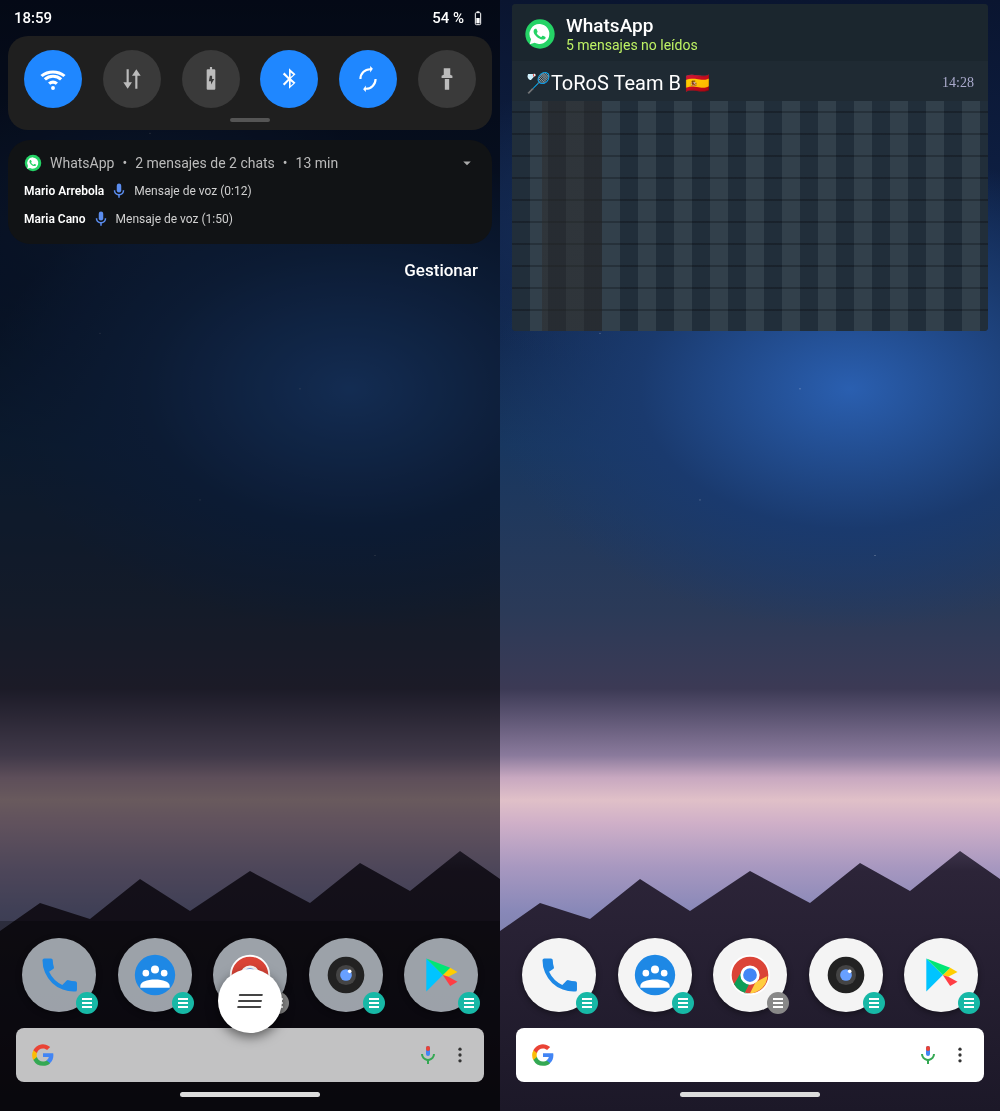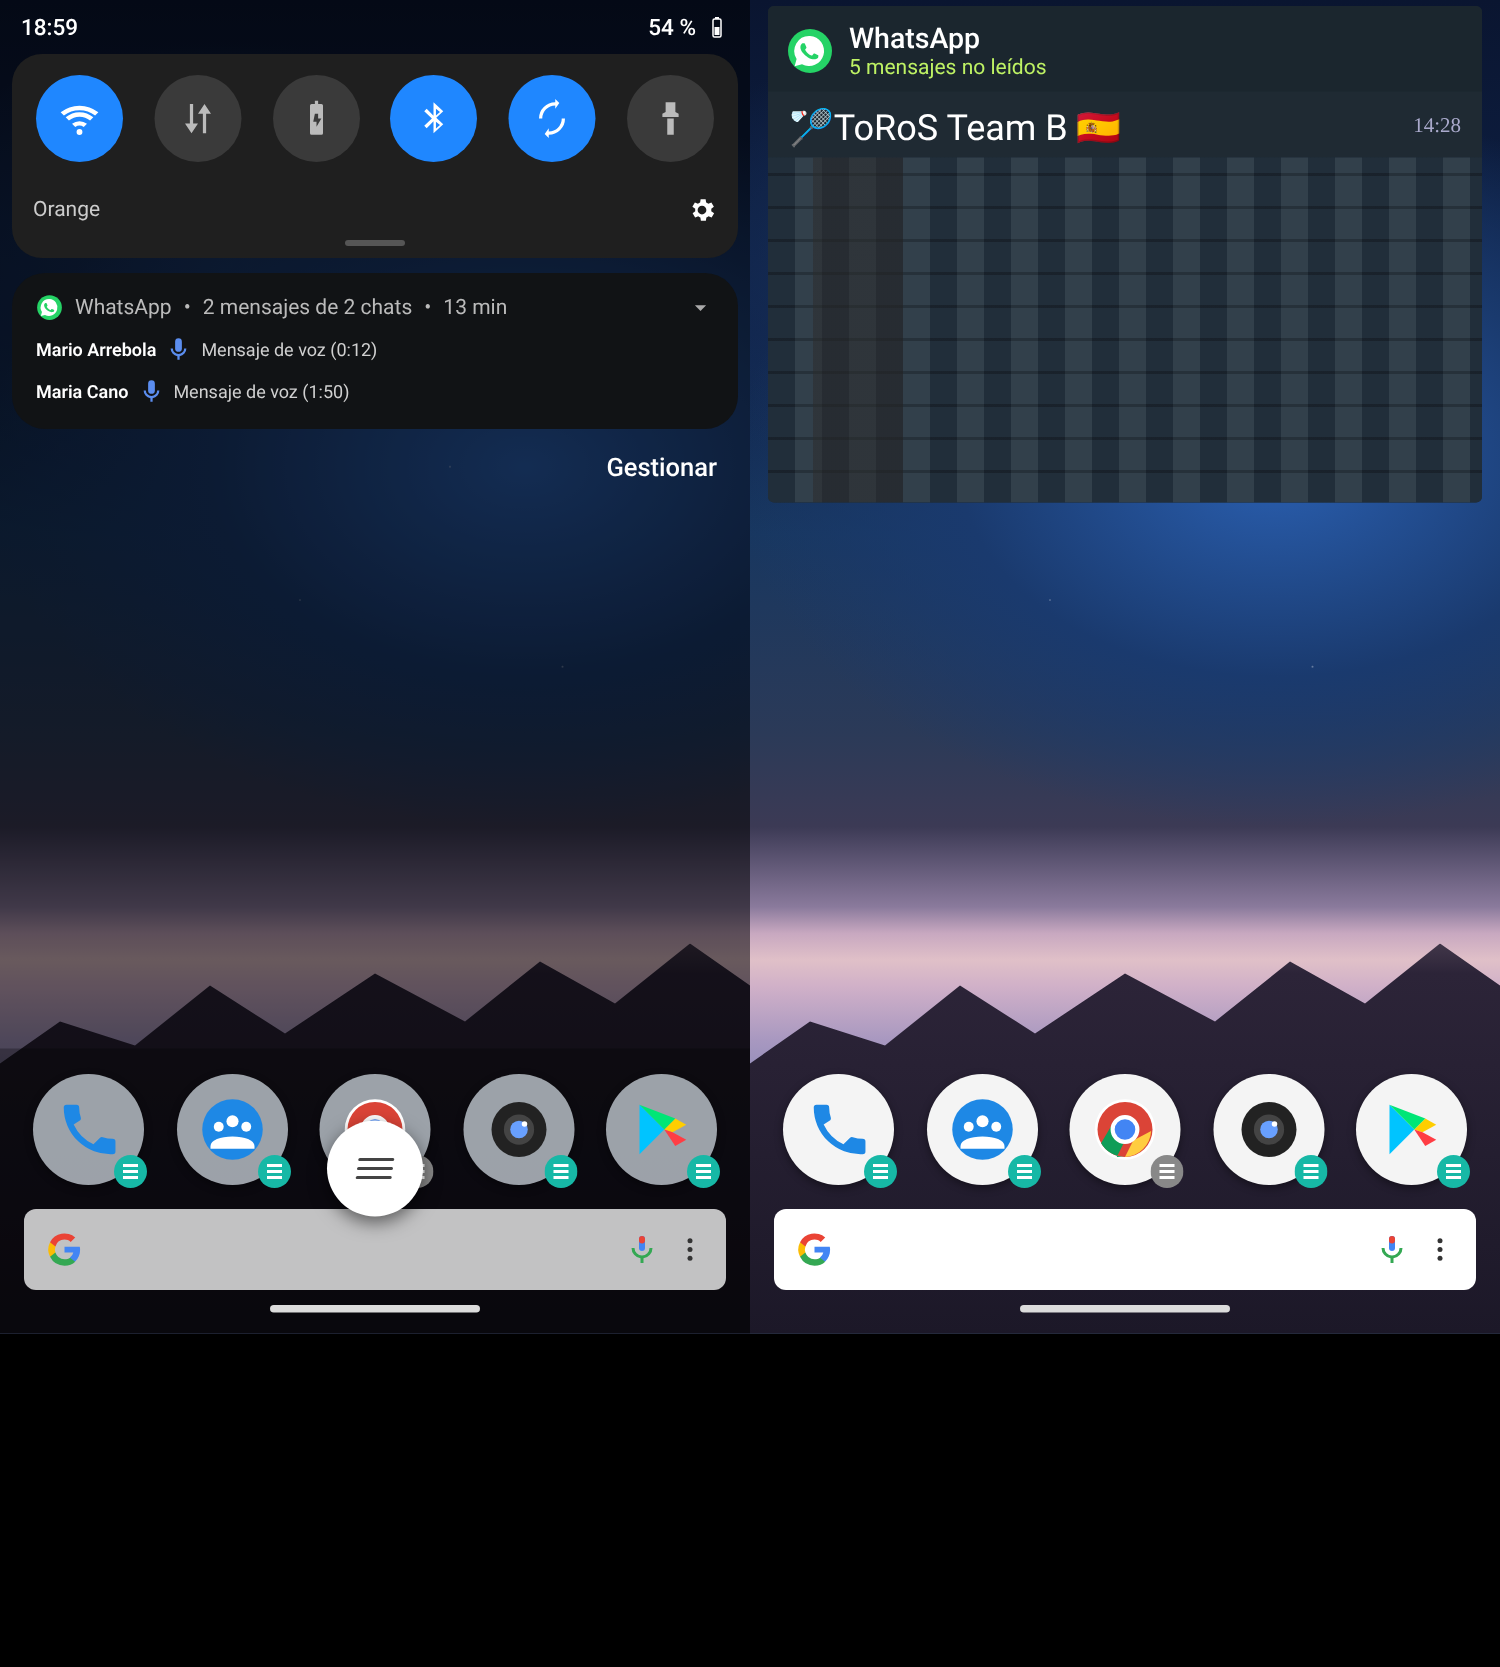--- a/index.html
+++ b/index.html
@@ -3,21 +3,21 @@
 <meta charset="utf-8">
 <style>
   * { margin:0; padding:0; box-sizing:border-box; font-family: Roboto, -apple-system, "Segoe UI", sans-serif; }
   body {
     width:1000px; height:1111px;
     display:flex;
     background:#000;
     overflow:hidden;
   }
   .phone {
-    width:500px; height:889px;
+    width:500px; height:1111px;
     position:relative;
     background:
       radial-gradient(ellipse 600px 400px at 70% 35%, #2a5fb0 0%, #1a3a6e 35%, transparent 60%),
       radial-gradient(ellipse 500px 300px at 30% 20%, #18315c 0%, transparent 50%),
       linear-gradient(180deg, #0a1530 0%, #0f234a 25%, #183760 40%, #2b3a58 55%, #3c3a55 62%, #8a7a9c 68%, #c8a8c0 70%, #e0c0c8 72%, #d0b0c8 74%, #a898c0 78%, #8888b8 82%, #7078a0 88%, #4a5478 100%);
     overflow:hidden;
   }
   
   .phone::before{
     content:"";
@@ -127,21 +127,21 @@
     padding:10px 12px 8px;
     background:#1b262e;
   }
   .wa-card-head .wa-ic{ width:32px; height:32px;}
   .wa-card-head .t1{ font-size:19px; font-weight:500;}
   .wa-card-head .t2{ font-size:14px; color:#bef264;}
   .wa-chat{
     display:flex; align-items:center; justify-content:space-between;
     padding:10px 14px 6px;
   }
-  .wa-chat .name{ font-size:24px;}
+  .wa-chat .name{ font-size:20px;}
   .wa-chat .time{ font-size:14px; color:#aac;font-family:Liberation Serif, serif;}
   .pixelated{
     height:230px;
     background:
       repeating-linear-gradient(90deg, #2a3540 0 18px, #394650 18px 36px),
       #22303a;
     filter:contrast(1.1);
     position:relative;
   }
   .pixelated::before{
@@ -345,26 +345,20 @@
           <svg viewBox="0 0 24 24">
             <use href="#i-rotate"></use>
           </svg>
         </div>
       <div class="tile">
           <svg viewBox="0 0 24 24">
             <use href="#i-flash"></use>
           </svg>
         </div>
     </div>
-    <div class="qs-footer">
-      <span>Orange</span>
-      <svg viewBox="0 0 24 24">
-          <use href="#i-gear"></use>
-        </svg>
-    </div>
     <div class="qs-handle"></div>
   </div>
 
   <div class="notif">
     <div class="notif-head">
       <svg class="wa" viewBox="0 0 24 24">
           <use href="#i-wa"></use>
         </svg>
       <span>WhatsApp</span>
       <span>•</span>

